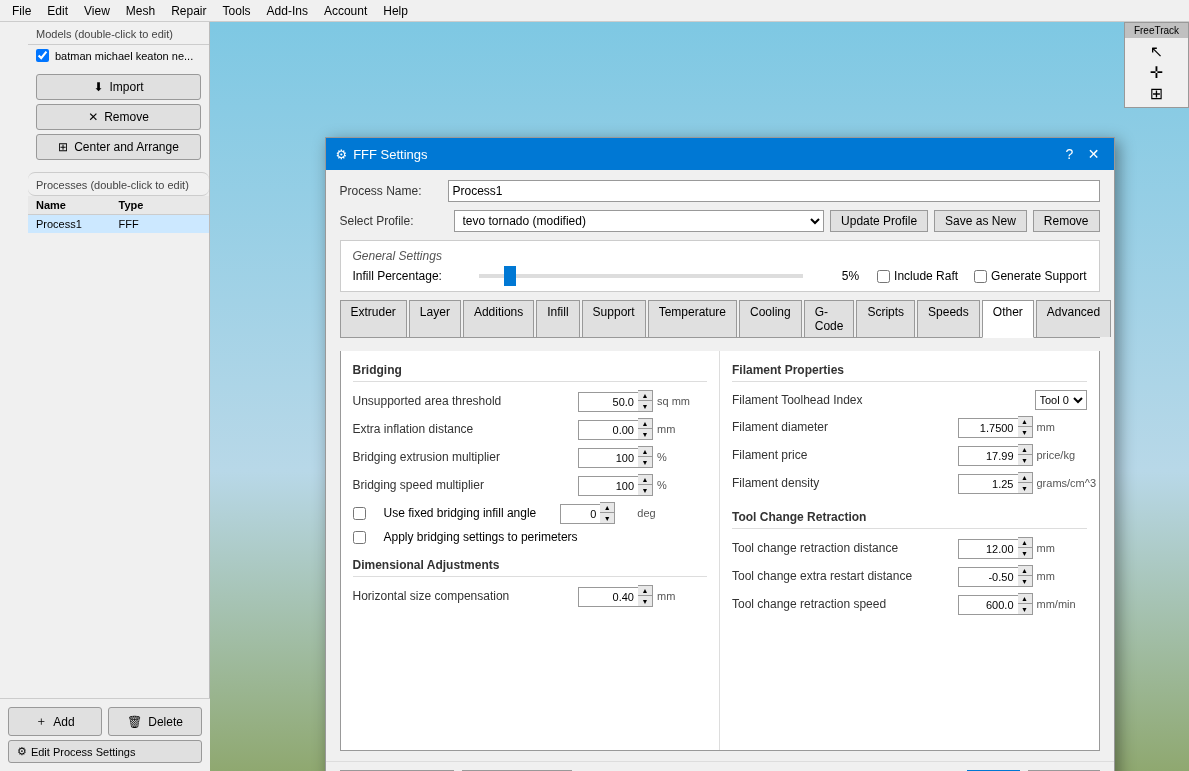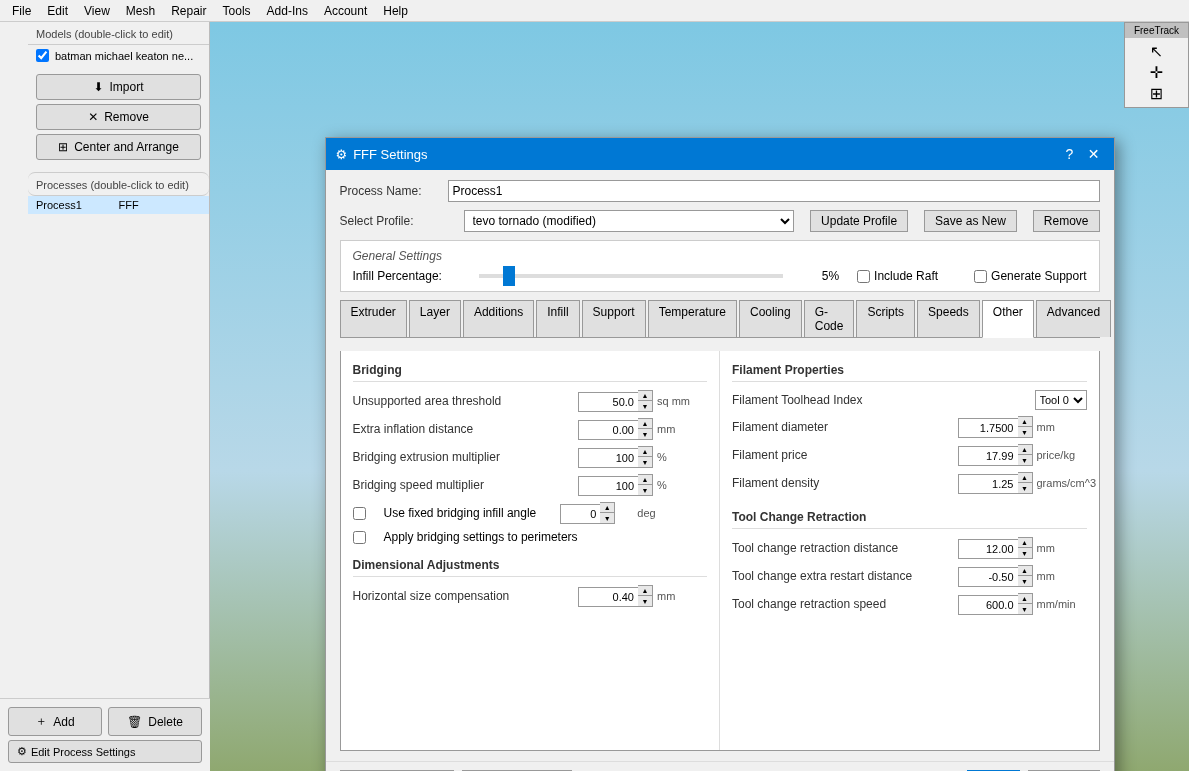--- a/index.html
+++ b/index.html
@@ -40,32 +40,32 @@
     .dialog-title-left { display: flex; align-items: center; gap: 6px; }
     .dialog-controls { display: flex; gap: 4px; }
     .dialog-ctrl-btn { width: 20px; height: 20px; background: transparent; border: none; color: white; cursor: pointer; font-size: 14px; display: flex; align-items: center; justify-content: center; }
 
     
     .dialog-body { padding: 10px 14px; }
     .field-row { display: flex; align-items: center; margin-bottom: 8px; }
     .field-label { width: 108px; font-size: 12px; color: #333; }
     .field-input { flex: 1; height: 22px; border: 1px solid #999; padding: 2px 4px; font-size: 12px; background: white; }
 
-    .profile-row { display: flex; align-items: center; margin-bottom: 8px; gap: 16px; }
+    .profile-row { display: flex; align-items: center; margin-bottom: 8px; gap: 6px; }
     .profile-select { flex: 1; height: 22px; border: 1px solid #999; padding: 2px 4px; font-size: 12px; background: white; }
     .profile-btn { height: 22px; padding: 0 10px; border: 1px solid #999; background: #e0e0e0; font-size: 12px; cursor: pointer; white-space: nowrap; }
 
     .general-settings { background: white; border: 1px solid #ccc; padding: 8px 12px; margin-bottom: 8px; }
     .general-title { font-size: 12px; color: #555; margin-bottom: 6px; font-style: italic; }
     .infill-row { display: flex; align-items: center; gap: 8px; }
     .infill-label { font-size: 12px; width: 110px; }
     .infill-slider { flex: 1; height: 4px; background: #ddd; position: relative; cursor: pointer; margin: 0 4px; }
     .infill-thumb { width: 12px; height: 20px; background: #0078d4; position: absolute; top: -8px; left: 8%; cursor: pointer; }
     .infill-pct { font-size: 12px; width: 40px; text-align: right; }
-    .infill-checks { display: flex; gap: 36px; margin-left: 10px; }
+    .infill-checks { display: flex; gap: 16px; margin-left: 10px; }
     .check-item { display: flex; align-items: center; gap: 4px; font-size: 12px; }
 
     
     .tabs { display: flex; border-bottom: 1px solid #999; margin-bottom: 13px; }
     .tab { padding: 4px 10px; border: 1px solid #999; border-bottom: none; margin-right: 2px; background: #e0e0e0; cursor: pointer; font-size: 12px; }
     .tab.active { background: white; border-bottom: 1px solid white; margin-bottom: -1px; z-index: 1; }
 
     
     .tab-content { background: white; border: 1px solid #999; border-top: none; display: flex; gap: 0; min-height: 400px; }
     .tab-left { flex: 1; padding: 12px; border-right: 1px solid #ddd; }
@@ -129,20 +129,24 @@
     <button class="panel-btn">
       <span>✕</span>
       <span>Remove</span>
     </button>
     <button class="panel-btn">
       <span>⊞</span>
       <span>Center and Arrange</span>
     </button>
   </div>
   <div class="process-header">Processes (double-click to edit)</div>
+  <div class="process-table-header">
+    <span>Name</span>
+    <span>Type</span>
+  </div>
   <div class="process-row">
     <span>Process1</span>
     <span>FFF</span>
   </div>
   <div style="flex:1"></div>
   <div class="bottom-panel">
     <div class="bottom-btn-row">
       <button class="panel-btn" style="flex:1">
         <span>＋</span>
         <span>Add</span>

